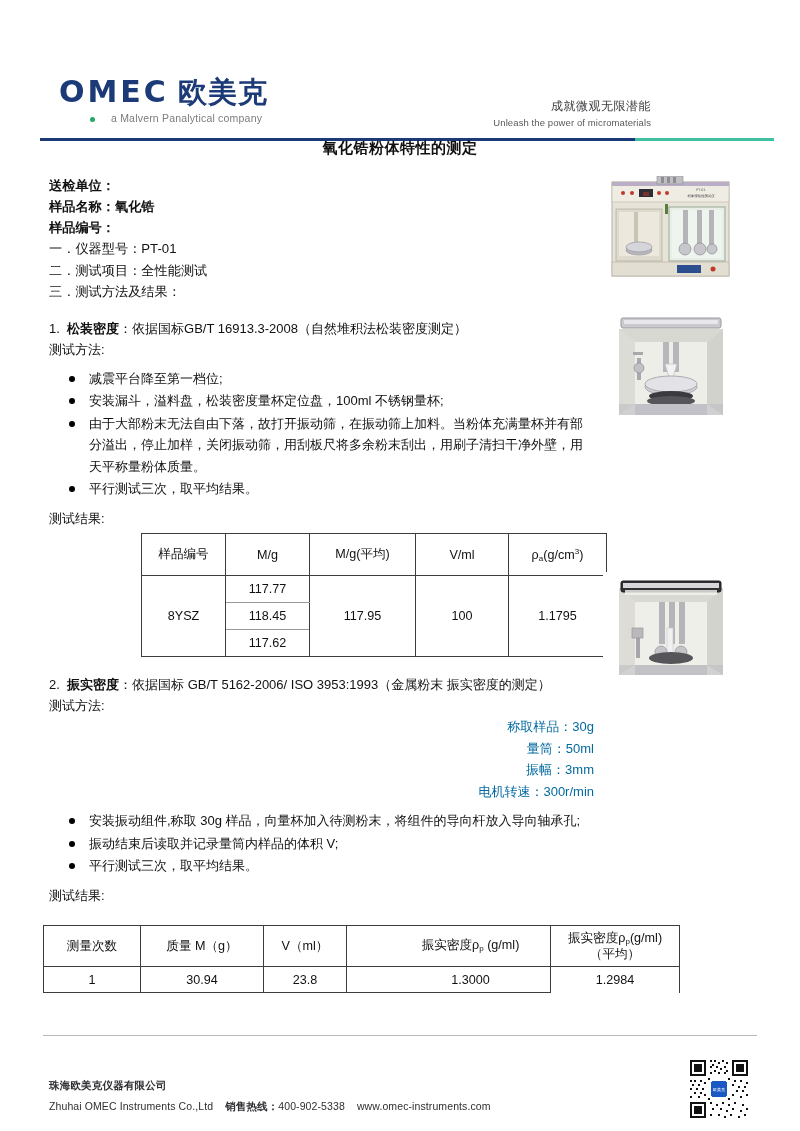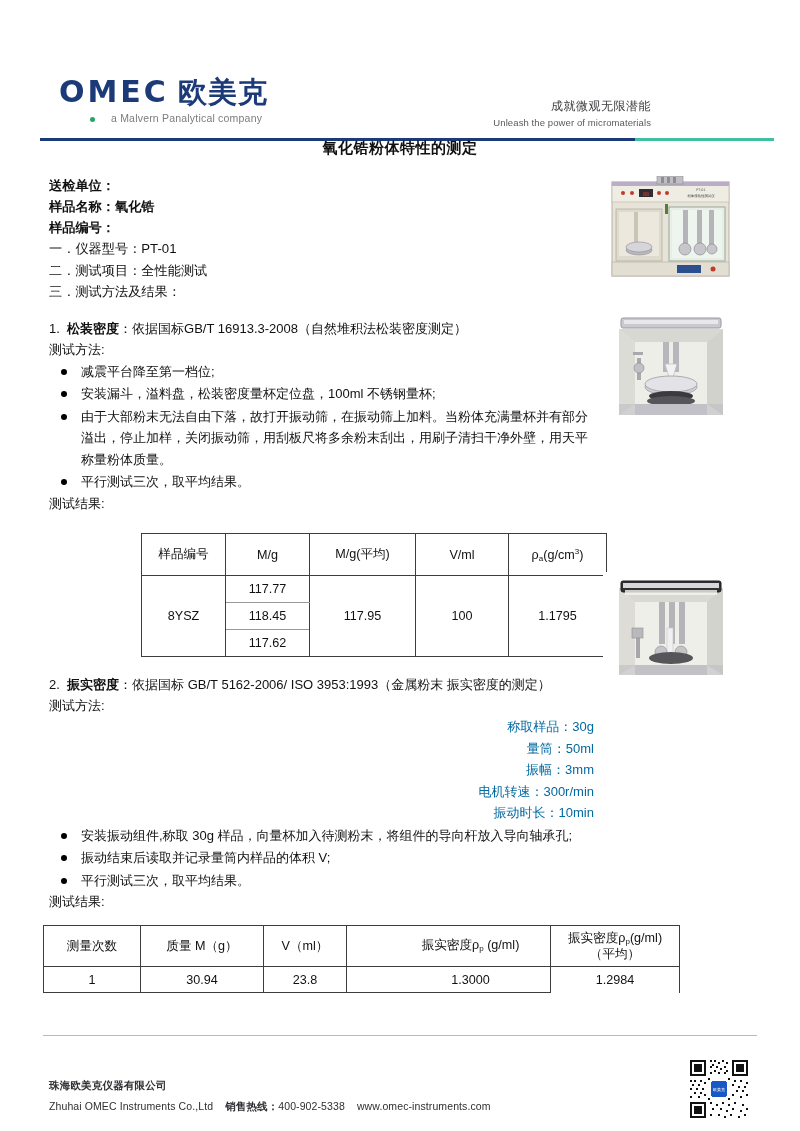--- a/index.html
+++ b/index.html
@@ -55,21 +55,21 @@
   .meta-line.bold{font-weight:700;}
   .meta-line .val{font-weight:700;}
   .roman{font-size:13.2px;line-height:21.5px;color:#111;}
 
   .sec{margin-top:16px;}
   .sec-head{font-size:13px;line-height:20px;color:#111;}
   .sec-head .num{font-weight:400;}
   .sec-head .name{font-weight:700;}
   .sub-label{font-size:13px;line-height:21px;color:#111;}
 
-  ul.bul{list-style:none;margin:0;padding:0;}
+  ul.bul{list-style:none;margin:8px;padding:0;}
   ul.bul li{
     position:relative;padding-left:32px;
     font-size:13px;line-height:21.5px;color:#111;margin-top:1px;
   }
   ul.bul li::before{
     content:"";position:absolute;left:12px;top:8px;
     width:6px;height:6px;border-radius:50%;background:#000;
   }
   .param-list{margin-left:28px;}
   .param-list div{font-size:13px;line-height:21.5px;color:#0369a1;text-align:right;}
@@ -204,21 +204,20 @@
   </div>
 
   <div class="body-col" style="top:675px;">
     <div class="sec-head"><span class="num">2.</span>&nbsp;&nbsp;<span class="name">振实密度</span><span>：依据国标 GB/T 5162-2006/ ISO 3953:1993（金属粉末 振实密度的测定）</span></div>
     <div class="sub-label">测试方法:</div>
     <div class="param-list">
       <div class="first">称取样品：30g</div>
       <div>量筒：50ml</div>
       <div>振幅：3mm</div>
       <div>电机转速：300r/min</div>
-      <div>振动时长：10min</div>
     </div>
     <ul class="bul">
       <li>安装振动组件,称取 30g 样品，向量杯加入待测粉末，将组件的导向杆放入导向轴承孔;</li>
       <li>振动结束后读取并记录量筒内样品的体积 V;</li>
       <li>平行测试三次，取平均结果。</li>
     </ul>
     <div class="sub-label">测试结果:</div>
   </div>
 
   <div class="tbl2-wrap">

